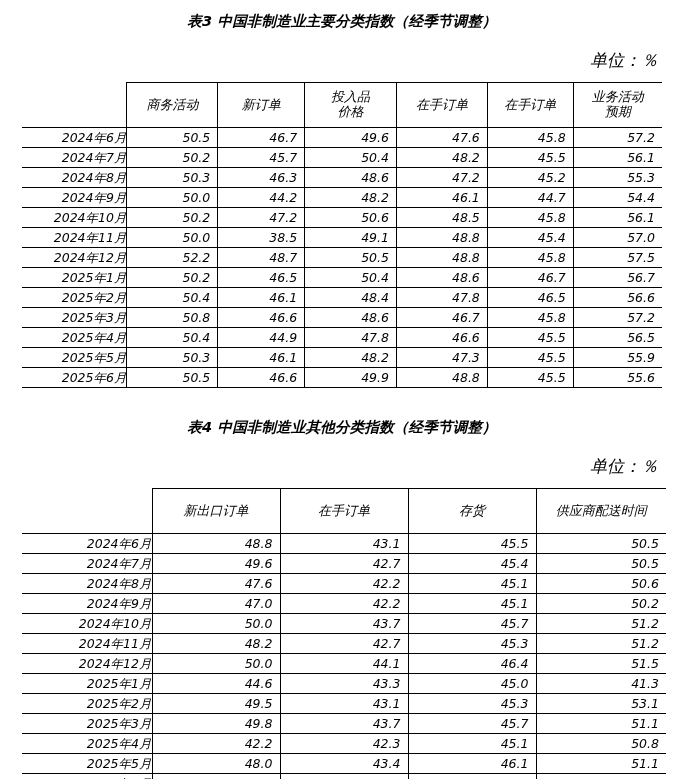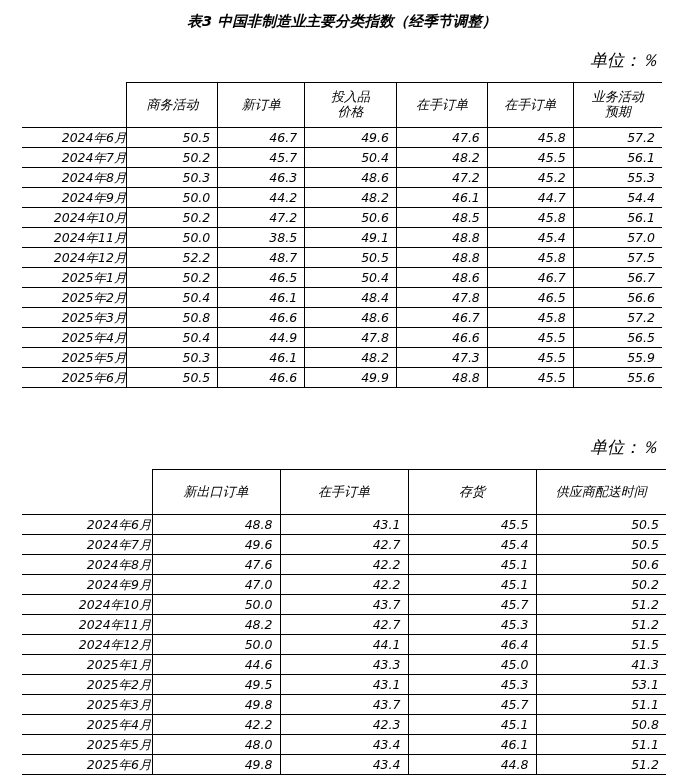--- a/index.html
+++ b/index.html
@@ -259,20 +259,21 @@
           <td class="num">45.5</td>
           <td class="num">55.6</td>
         </tr>
       </tbody>
     </table>
   </div>
 
   <div class="spacer-4"></div>
 
   <div class="table-block">
+    <div class="tbl-title">表4 中国非制造业其他分类指数（经季节调整）</div>
     <div class="spacer-2"></div>
     <div class="unit">单位：％</div>
     <div class="spacer-3"></div>
 
     <table class="data">
       <colgroup>
         <col style="width:130px">
         <col style="width:128px">
         <col style="width:128px">
         <col style="width:128px">

